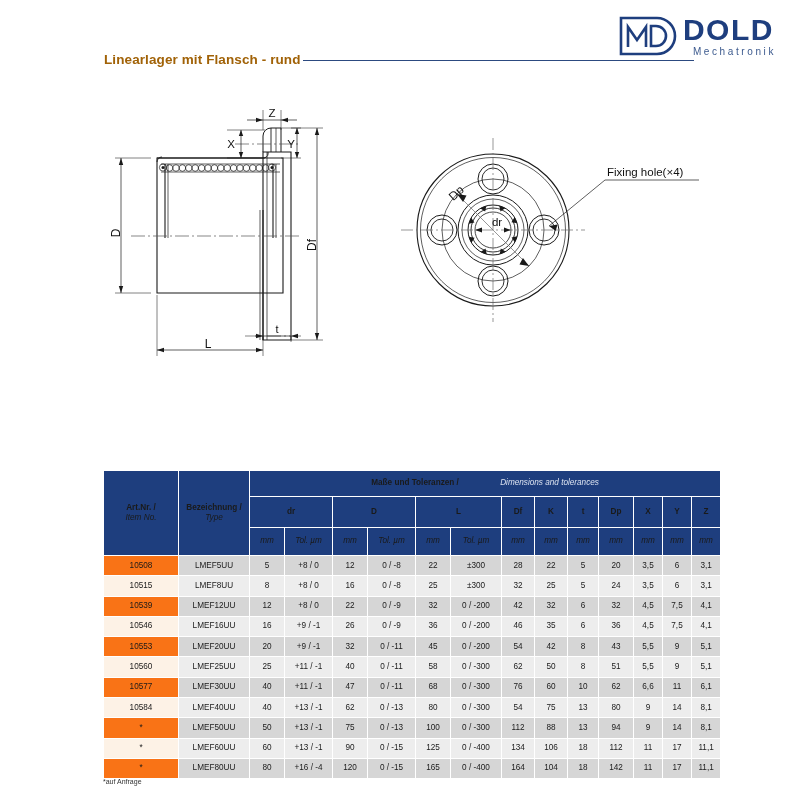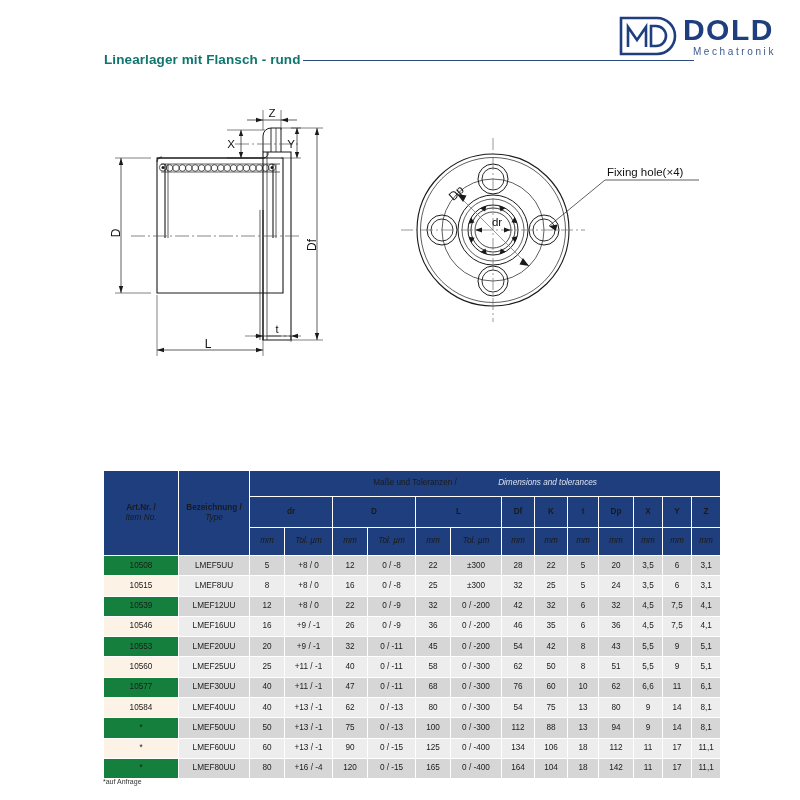--- a/index.html
+++ b/index.html
@@ -31,21 +31,21 @@
   #logo-sub {
     font-size: 10px; color: #3c5a8e; letter-spacing: 2.6px;
     margin-top: 2px; margin-left: 10px;
   }
 
   #title-row {
     position: absolute; left: 104px; top: 52px;
     width: 590px; display: flex; align-items: baseline;
   }
   #page-title {
-    font-size: 13.5px; font-weight: bold; color: #0f766e;
+    font-size: 13.5px; font-weight: bold; color: #a16207;
     white-space: nowrap; letter-spacing: 0.1px; text-align: center;
   }
   #title-rule {
     flex: 1 1 auto; height: 0; border-top: 1.4px solid #2c4a80;
     margin-left: 2px; position: relative; top: -3px;
   }
 
   
   #drawing-area {
     position: absolute; left: 95px; top: 100px;
@@ -68,29 +68,29 @@
   table.spec th, table.spec td {
     padding: 0; margin: 0; text-align: center; vertical-align: middle;
     font-size: 8.2px; color: #1a1a1a;
     line-height: 1.25;
   }
   thead th {
     background: #1e3e7e; color: #ffffff;
     font-weight: bold; font-size: 8.4px;
   }
   th.grp-title { height: 25px; font-size: 8.6px; font-weight: bold; }
-  th.grp-title .de { font-weight: normal; }
+  th.grp-title .de { font-weight: bold; }
   th.grp-title .en { font-style: italic; font-weight: normal; color: #dbe2f0; padding-left: 39px; }
   th.idcol { height: 82px; font-size: 8.4px; }
   th.idcol .en { font-style: italic; font-weight: normal; font-size: 8.2px; display: block; }
   th.dim { height: 30px; font-size: 9px; }
   th.unit { height: 27px; font-style: italic; font-weight: normal; font-size: 8px; color: #e6ebf5; }
 
   tbody td { height: 19.3px; }
-  tr.odd td.art { background: #15803d; }
+  tr.odd td.art { background: #f97316; }
   tr.even td.art { background: #fdf2e6; }
   tr.odd td.val { background: #d6d6d6; }
   tr.even td.val { background: #ededed; }
   td.art { font-size: 8.4px; }
   td.type { font-size: 8.4px; }
 
   #footnote {
     position: absolute; left: 103px; top: 778px;
     font-size: 7px; color: #333333;
   }

